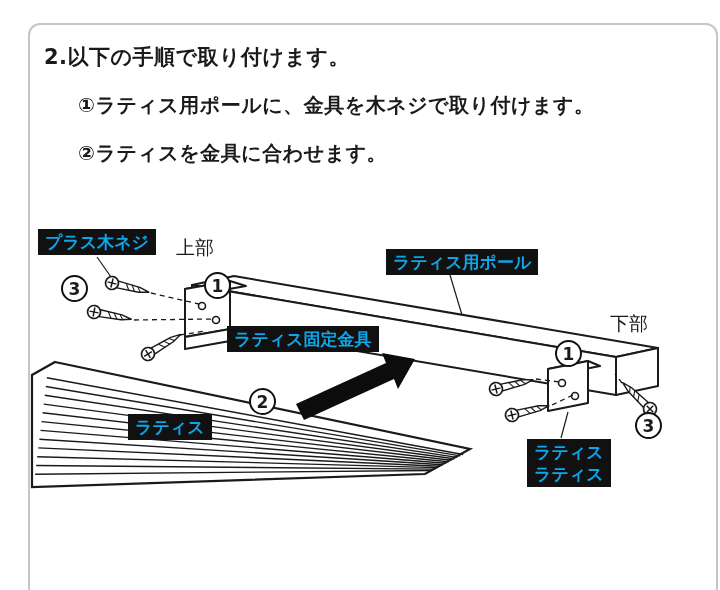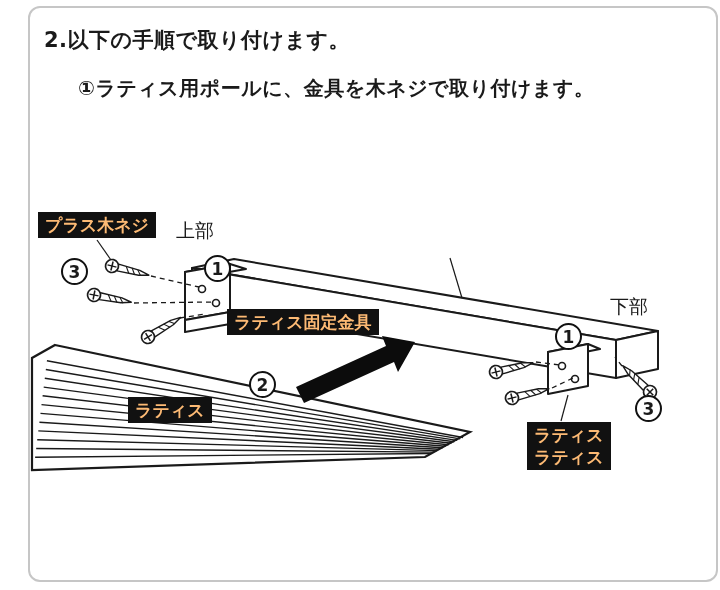--- a/index.html
+++ b/index.html
@@ -1,48 +1,49 @@
 <!DOCTYPE html>
 <html><head>
 <meta charset="utf-8">
 <style>
   *{margin:0;padding:0;box-sizing:border-box}
   html,body{width:720px;height:590px;background:#fff;overflow:hidden}
   body{font-family:"DejaVu Sans","Liberation Sans",sans-serif;color:#1a1a1a;position:relative}
-  .canvas{position:absolute;left:0;top:0;width:720px;height:514px}
+  .canvas{position:absolute;left:0;top:17px;width:720px;height:514px}
   .frame{position:absolute;left:28px;top:6px;width:690px;height:576px;border:2px solid #c6c6c6;border-radius:12px}
   .instructions{position:absolute;left:44px;top:26px}
   .line{white-space:nowrap}
   .title{font-size:21px;font-weight:bold;letter-spacing:.5px}
   .step{font-size:20px;font-weight:bold;margin-top:21px;margin-left:34px;letter-spacing:.5px}
   svg.diagram{position:absolute;left:0;top:0;width:720px;height:590px}
   .outline{fill:#fff;stroke:#1a1a1a;stroke-width:2.2}
   #slats line{stroke:#1a1a1a;stroke-width:1.4}
   .face{fill:#fff;stroke:#1a1a1a;stroke-width:2;stroke-linejoin:round}
   .hole{fill:#fff;stroke:#1a1a1a;stroke-width:1.6}
   .dash{stroke:#1a1a1a;stroke-width:1.3;stroke-dasharray:5 4;fill:none}
   .leader{stroke:#1a1a1a;stroke-width:1.2;fill:none}
   .shaft{fill:#fff;stroke:#1a1a1a;stroke-width:1.4;stroke-linejoin:round}
   .thread{stroke:#1a1a1a;stroke-width:1.1}
   .head{fill:#fff;stroke:#1a1a1a;stroke-width:1.7}
   .cross{stroke:#1a1a1a;stroke-width:1.5}
   .arrow{fill:#0c0c0c}
-  .tag{position:absolute;background:#111;color:#fdba74;font-weight:bold;font-size:17px;line-height:1.3;padding:2px 7px;white-space:nowrap;z-index:5}
+  .tag{position:absolute;background:#111;color:#0ea5e9;font-weight:bold;font-size:17px;line-height:1.3;padding:2px 7px;white-space:nowrap;z-index:5}
   .plain{position:absolute;font-size:19px;font-weight:normal;white-space:nowrap;z-index:5}
   .callout{position:absolute;width:27px;height:27px;border:2.5px solid #111;border-radius:50%;background:#fff;display:flex;align-items:center;justify-content:center;font-size:17px;font-weight:bold;z-index:6}
 </style>
 </head>
 <body>
 
 <div class="canvas">
   <div class="frame"></div>
 
   <div class="instructions">
     <div class="line title">2.以下の手順で取り付けます。</div>
     <div class="line step">①ラティス用ポールに、金具を木ネジで取り付けます。</div>
+    <div class="line step">②ラティスを金具に合わせます。</div>
   </div>
 
   <svg class="diagram" viewBox="0 0 720 590">
 
     <g>
       <polygon class="outline" points="55,345 470,432 425,457 32,470 32,358"></polygon>
       <g id="slats">
           <line x1="46.9" y1="360.8" x2="463.1" y2="437.5"></line>
           <line x1="45.8" y1="369.5" x2="460.2" y2="438.9"></line>
           <line x1="44.8" y1="378.3" x2="457.2" y2="440.4"></line>
@@ -145,20 +146,21 @@
       <line class="dash" x1="536" y1="362" x2="560" y2="365"></line>
       <line class="dash" x1="552" y1="388" x2="573" y2="378"></line>
       <line class="dash" x1="622" y1="366" x2="615" y2="357"></line>
       <line class="leader" x1="97" y1="240" x2="111" y2="260"></line>
       <line class="leader" x1="450" y1="258" x2="462" y2="298"></line>
       <line class="leader" x1="561" y1="421" x2="568" y2="395"></line>
     </g>
   </svg>
 
   <div class="tag" style="left:38px;top:212px">プラス木ネジ</div>
+  <div class="tag" style="left:386px;top:232px">ラティス用ポール</div>
   <div class="tag" style="left:227px;top:309px">ラティス固定金具</div>
   <div class="tag" style="left:128px;top:397px">ラティス</div>
   <div class="tag" style="left:527px;top:422px">
     <div>ラティス</div>
     <div>ラティス</div>
   </div>
 
   <div class="plain" style="left:176px;top:218px">上部</div>
   <div class="plain" style="left:610px;top:294px">下部</div>
 

